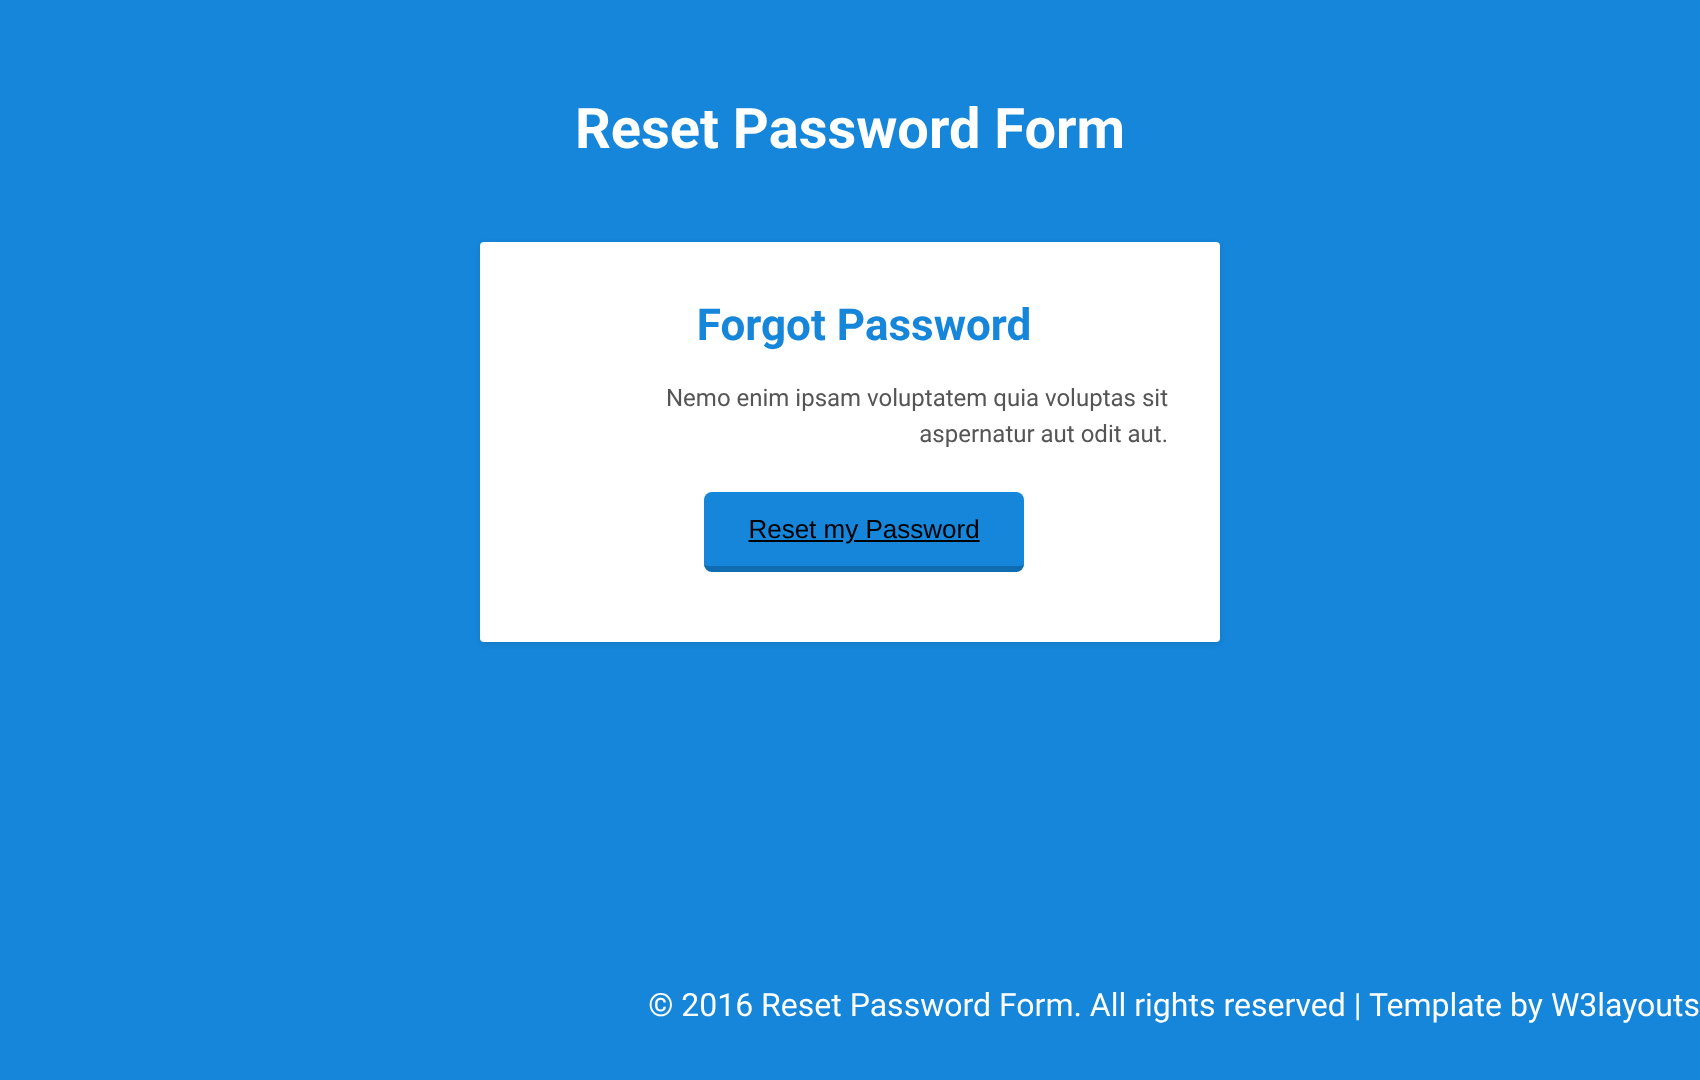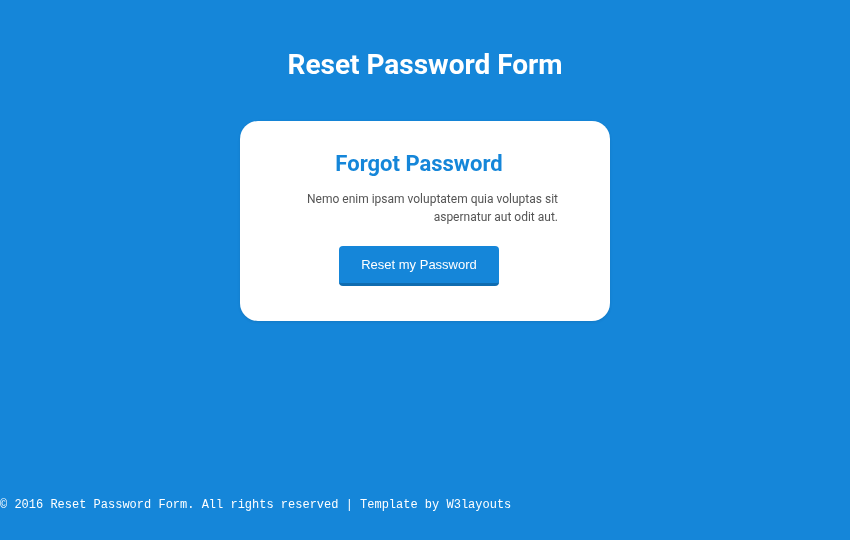--- a/index.html
+++ b/index.html
@@ -19,24 +19,24 @@
     }
     .page-title {
       color: #ffffff;
       font-size: 28px;
       font-weight: 700;
       margin-top: 48px;
       text-align: left;
     }
     .card {
       background-color: #ffffff;
-      border-radius: 18px;
+      border-radius: 2px;
       width: 370px;
       margin-top: 40px;
-      padding: 30px 42px 35px 30px;
+      padding: 30px 16px 35px 30px;
       display: flex;
       flex-direction: column;
       align-items: center;
       box-shadow: 0 1px 3px rgba(0,0,0,0.1);
     }
     .card-title {
       color: #1586d9;
       font-size: 22px;
       font-weight: 700;
       text-align: center;
@@ -59,37 +59,37 @@
       font-size: 13px;
       color: #555555;
       margin-bottom: 22px;
       outline: none;
     }
     .email-input::placeholder {
       color: #999999;
     }
     .reset-button {
       background-color: #1586d9;
-      color: #ffffff;
+      color: #000000;
       border: none;
       border-radius: 4px;
       padding: 11px 22px;
       font-size: 13px;
       font-weight: 500;
       cursor: pointer;
       border-bottom: 3px solid #0f6cb0;
+      text-decoration: underline;
     }
     .footer {
       position: absolute;
       bottom: 28px;
       width: 100%;
-      text-align: left;
+      text-align: right;
       color: #ffffff;
-      font-size: 12px;
-      font-family: Liberation Mono, monospace;
+      font-size: 16px;
     }
     .footer-link {
       color: #ffffff;
       text-decoration: none;
     }
   </style>
 </head>
 <body>
 
 <h1 class="page-title">Reset Password Form</h1>

